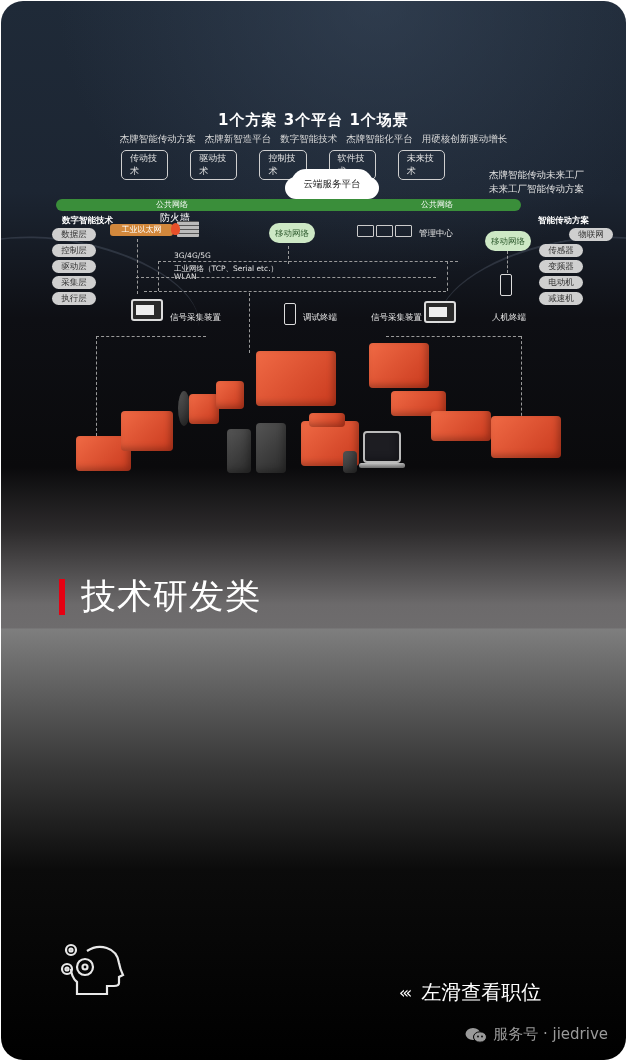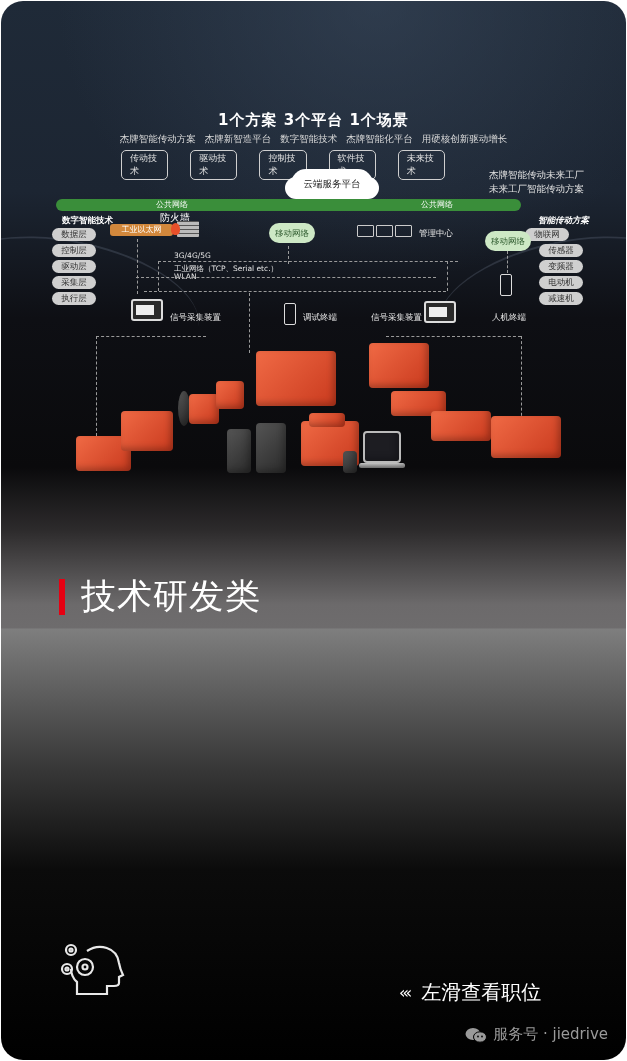--- a/index.html
+++ b/index.html
@@ -23,21 +23,21 @@
   .sub-row span { margin:0 3px; }
   .pill-row { position:absolute; top:149px; left:120px; width:324px; display:flex; justify-content:flex-start;gap:22px; }
   .pill { border:1px solid #cfcfcf; border-radius:5px; font-size:9px; color:#e0e0e0; padding:1px 8px; }
   .std-left { position:absolute; left:50px; top:167px; font-size:9.5px; line-height:14px; color:#e0e0e0; }
   .std-right { position:absolute; right:42px; top:167px; font-size:9.5px; line-height:14px; color:#e0e0e0; text-align:right; }
   .cloud-white { position:absolute; left:290px; top:168px; width:82px; height:30px; background:#fff; border-radius:20px; color:#222; font-size:9.5px; text-align:center; line-height:30px; box-shadow: -10px 4px 0 -4px #fff, 10px 4px 0 -4px #fff; }
   .green-bar { position:absolute; left:55px; top:198px; width:465px; height:12px; background:#3a8e3a; border-radius:6px; font-size:8px; color:#fff; }
   .green-bar .l1 { position:absolute; left:100px; top:0; line-height:12px; }
   .green-bar .l2 { position:absolute; left:365px; top:0; line-height:12px; }
   .side-left-title { position:absolute; left:53px; top:214px; font-size:8.5px; font-weight:bold; color:#fff;padding-left:8px; }
-  .side-right-title { position:absolute; left:537px; top:214px; font-size:8.5px; font-weight:bold; color:#fff;font-style:italic; }
+  .side-right-title { position:absolute; left:537px; top:214px; font-size:8.5px; font-weight:bold; color:#fff; }
   .layer { position:absolute; width:44px; height:13px; background:#cfcfcf; border-radius:7px; color:#333; font-size:8.5px; text-align:center; line-height:13px; }
   .eth { position:absolute; left:109px; top:223px; width:63px; height:12px; background:#d2883c; border-radius:3px; font-size:8px; color:#fff; text-align:center; line-height:12px; }
   .firewall-lbl { position:absolute; left:159px; top:210px; font-size:10px; color:#fff; }
   .brick { position:absolute; left:176px; top:220px; width:22px; height:16px; background: repeating-linear-gradient(0deg, #bbb 0 3px, #555 3px 4px); border-radius:1px; }
   .flame { position:absolute; left:170px; top:222px; width:9px; height:12px; background:#e8502a; border-radius:50% 50% 40% 40%; }
   .cloud-green { position:absolute; width:46px; height:20px; background:#cde8c5; border-radius:12px; color:#2e5a2e; font-size:8.5px; text-align:center; line-height:20px; }
   .monitors { position:absolute; left:356px; top:224px; display:flex; gap:2px; }
   .mon { width:17px; height:12px; border:1.5px solid #ccc; border-radius:1px; }
   .lbl { position:absolute; font-size:8.5px; color:#e6e6e6; white-space:nowrap; }
   .dash-h { position:absolute; border-top:1px dashed #9a9a9a; height:0; }
@@ -96,21 +96,21 @@
     </div>
 
     <div class="side-left-title">数字智能技术</div>
     <div class="layer" style="left:51px;top:227px">数据层</div>
     <div class="layer" style="left:51px;top:243px">控制层</div>
     <div class="layer" style="left:51px;top:259px">驱动层</div>
     <div class="layer" style="left:51px;top:275px">采集层</div>
     <div class="layer" style="left:51px;top:291px">执行层</div>
 
     <div class="side-right-title">智能传动方案</div>
-    <div class="layer" style="left:524px;top:227px">物联网</div>
+    <div class="layer" style="left:568px;top:227px">物联网</div>
     <div class="layer" style="left:538px;top:243px">传感器</div>
     <div class="layer" style="left:538px;top:259px">变频器</div>
     <div class="layer" style="left:538px;top:275px">电动机</div>
     <div class="layer" style="left:538px;top:291px">减速机</div>
 
     <div class="eth">工业以太网</div>
     <div class="firewall-lbl">防火墙</div>
     <div class="brick"></div>
     <div class="flame"></div>
 

